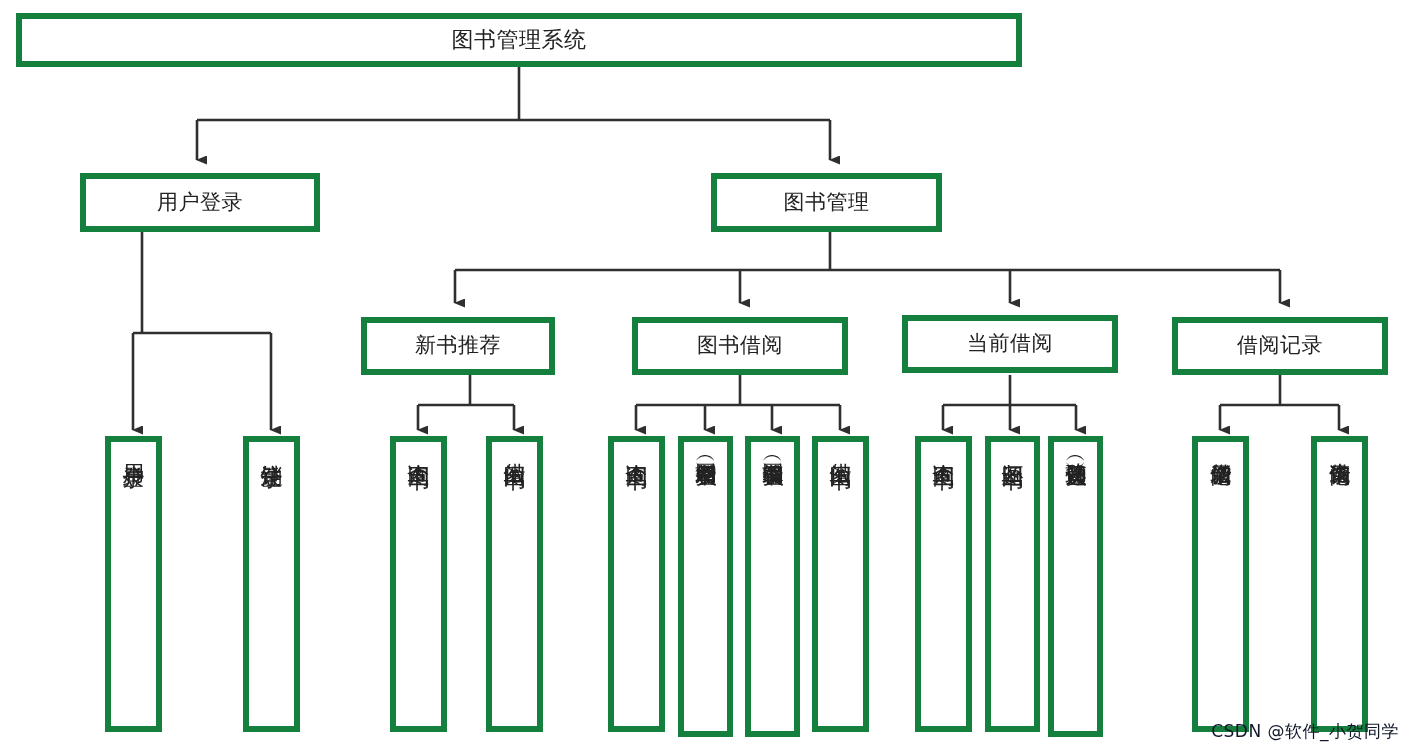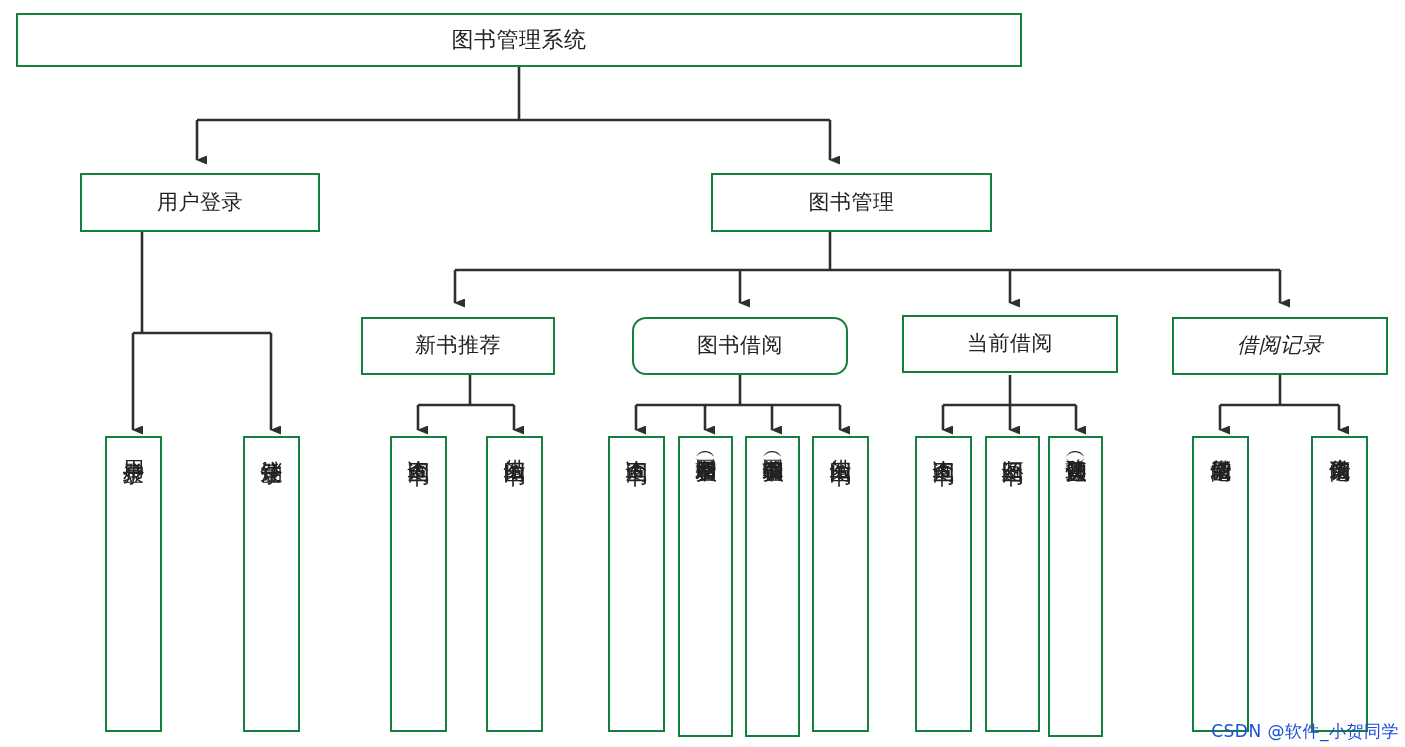--- a/index.html
+++ b/index.html
@@ -21,21 +21,21 @@
     position: absolute;
     left: 0;
     top: 0;
     width: 1405px;
     height: 747px;
     pointer-events: none;
   }
   .node {
     position: absolute;
     box-sizing: border-box;
-    border: 2px solid #15803d;
+    border: 6px solid #15803d;
     background: #ffffff;
     display: flex;
     align-items: center;
     justify-content: center;
     color: #222222;
   }
   .node .lbl {
     display: block;
     text-align: center;
     line-height: 1.12;
@@ -62,21 +62,21 @@
   }
   .node.vert.tall .lbl {
     font-size: 21px;
     letter-spacing: 0.5px;
   }
   #watermark {
     position: absolute;
     right: 6px;
     bottom: 4px;
     font-size: 17px;
-    color: #1d4ed8;
+    color: #0f172a;
     letter-spacing: 0.5px;
     white-space: nowrap;
     font-family: "DejaVu Sans", "Liberation Sans", sans-serif;
   }
 </style>
 </head>
 <body>
 
 <div id="canvas">
 
@@ -131,37 +131,37 @@
   </svg>
 
   <div class="node root horiz" style="left:16px; top:13px; width:1006px; height:54px;">
     <span class="lbl">图书管理系统</span>
   </div>
 
   <div class="node horiz" style="left:80px; top:173px; width:240px; height:59px;">
     <span class="lbl">用户登录</span>
   </div>
 
-  <div class="node horiz" style="left:711px; top:173px; width:281px; height:59px;justify-content:center;">
+  <div class="node horiz" style="left:711px; top:173px; width:231px; height:59px;justify-content:center;">
     <span class="lbl">图书管理</span>
   </div>
 
   <div class="node horiz" style="left:361px; top:317px; width:194px; height:58px;">
     <span class="lbl">新书推荐</span>
   </div>
 
-  <div class="node horiz" style="left:632px; top:317px; width:216px; height:58px;border-radius:14px;">
+  <div class="node horiz" style="left:632px; top:317px; width:216px; height:58px;">
     <span class="lbl">图书借阅</span>
   </div>
 
   <div class="node horiz" style="left:902px; top:315px; width:216px; height:58px;">
     <span class="lbl">当前借阅</span>
   </div>
 
-  <div class="node horiz" style="left:1172px; top:317px; width:216px; height:58px;font-style:italic;">
+  <div class="node horiz" style="left:1172px; top:317px; width:216px; height:58px;">
     <span class="lbl">借阅记录</span>
   </div>
 
   <div class="node vert" style="left:105px; top:436px; width:57px; height:296px;">
     <span class="lbl">用户登录</span>
   </div>
 
   <div class="node vert" style="left:243px; top:436px; width:57px; height:296px;">
     <span class="lbl">注销登录</span>
   </div>

